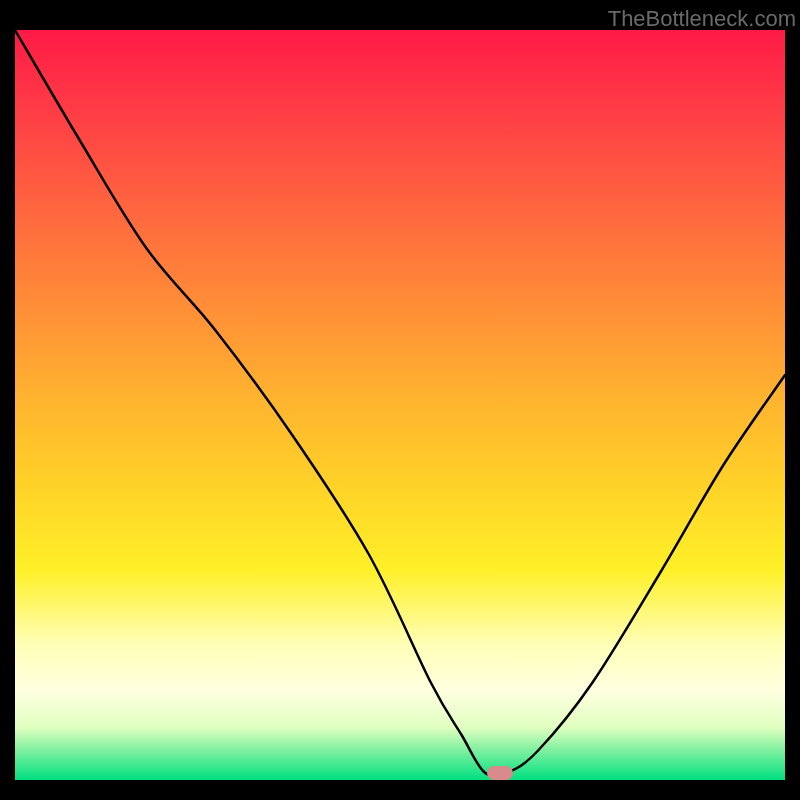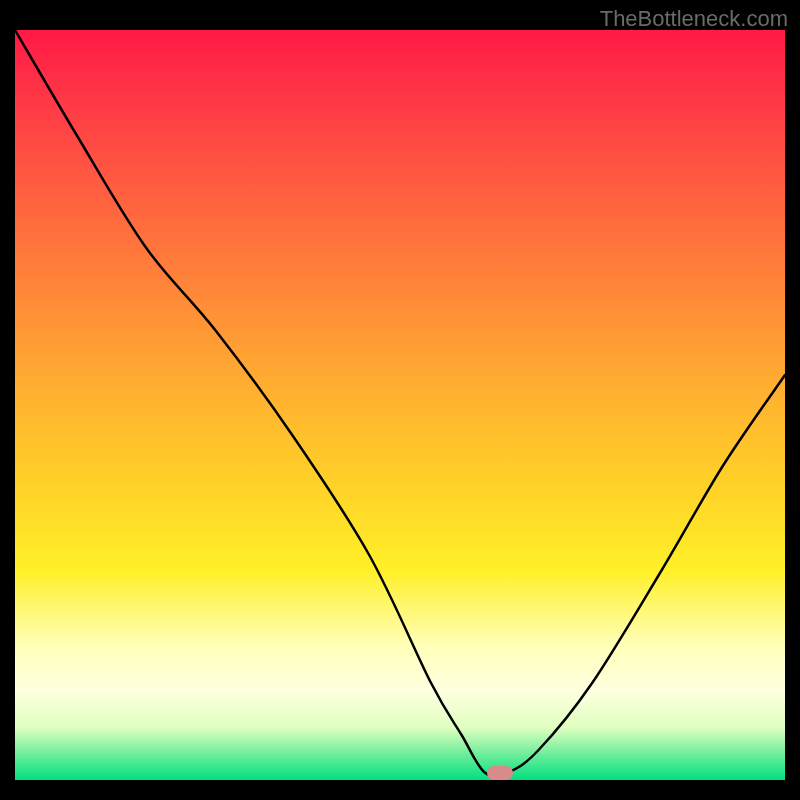--- a/index.html
+++ b/index.html
@@ -7,21 +7,21 @@
     padding: 0;
     width: 800px;
     height: 800px;
     background: #000;
     position: relative;
     font-family: Arial, sans-serif;
   }
   .attribution {
     position: absolute;
     top: 6px;
-    right: 12px;
+    right: 4px;
     color: #6a6a6a;
     font-size: 22px;
     font-weight: 500;
     z-index: 10;
   }
   .plot-area {
     position: absolute;
     left: 15px;
     top: 30px;
     width: 770px;

